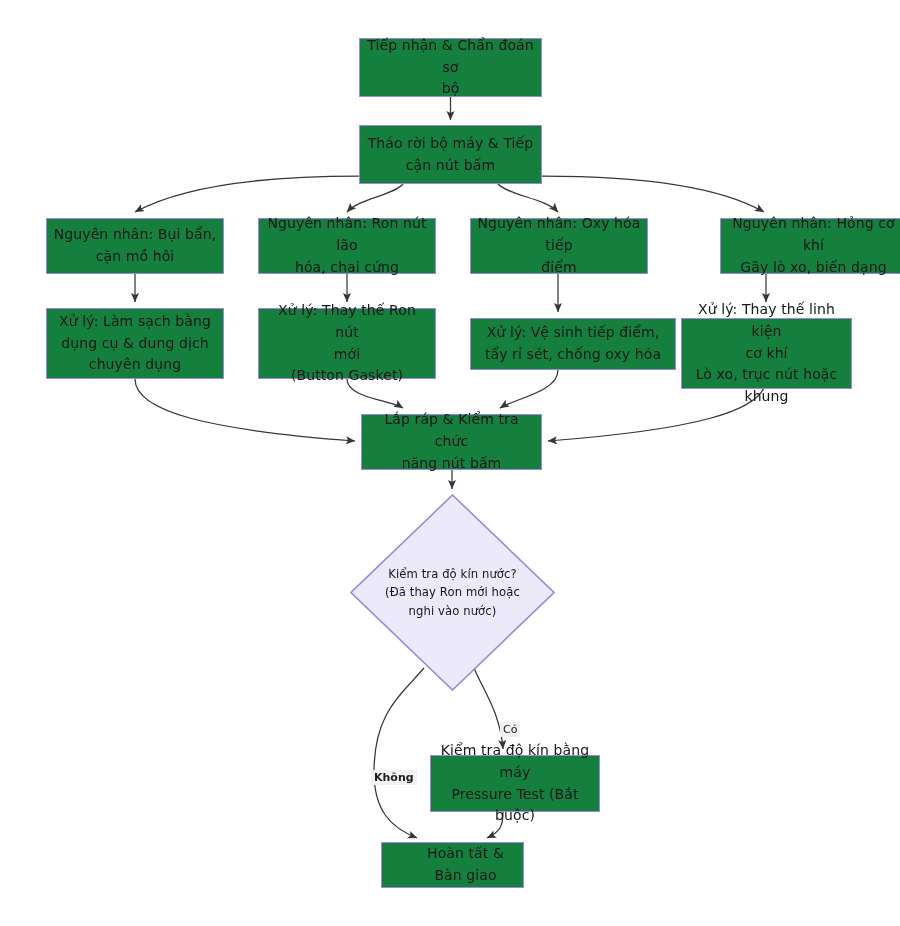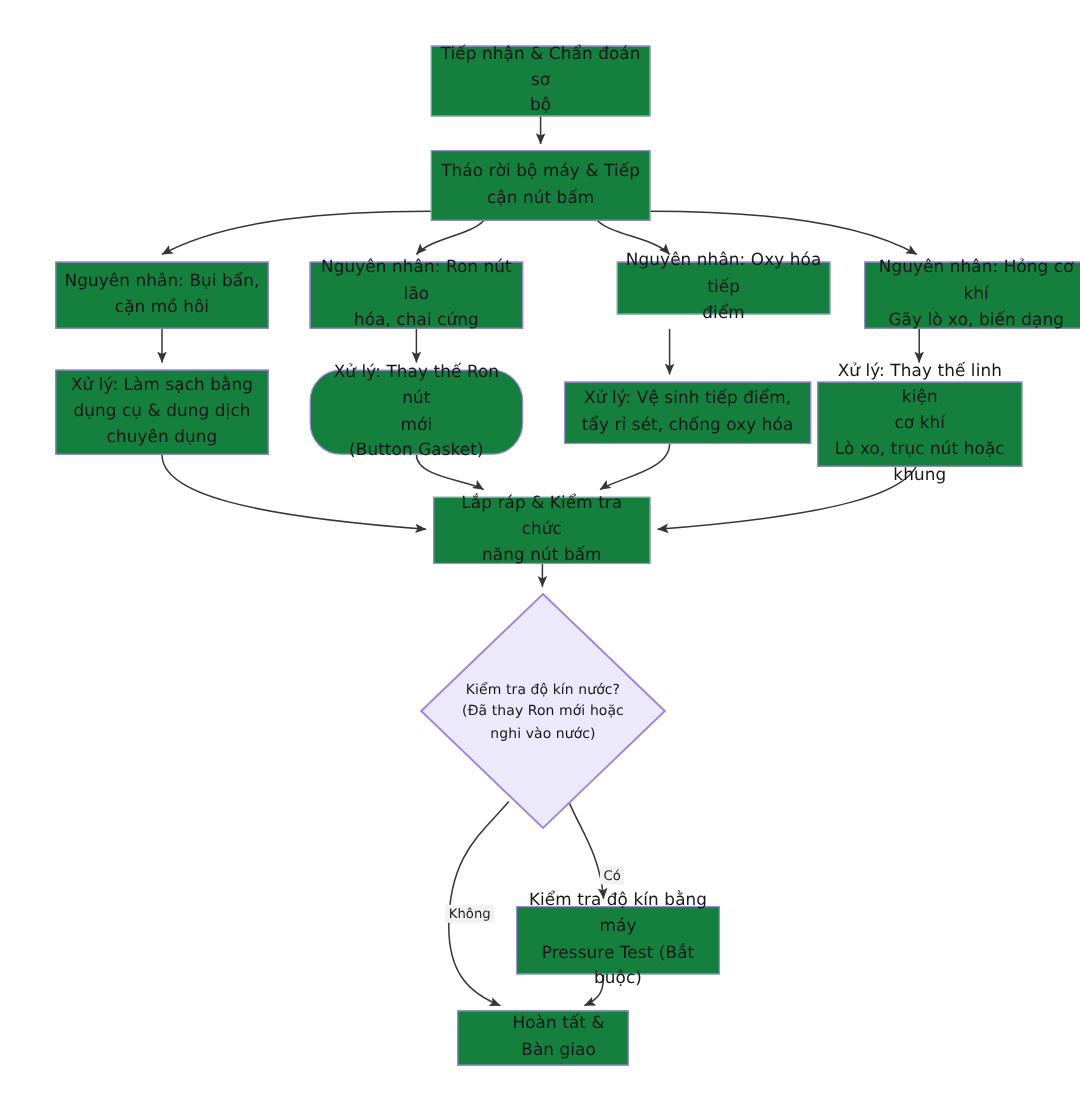--- a/index.html
+++ b/index.html
@@ -118,31 +118,31 @@
 
   <div class="node-box" style="left:359px;top:125px;width:183px;height:59px;">Tháo rời bộ máy &amp; Tiếp
 cận nút bấm</div>
 
   <div class="node-box" style="left:46px;top:218px;width:178px;height:56px;">Nguyên nhân: Bụi bẩn,
 cặn mồ hôi</div>
 
   <div class="node-box" style="left:258px;top:218px;width:178px;height:56px;">Nguyên nhân: Ron nút lão
 hóa, chai cứng</div>
 
-  <div class="node-box" style="left:470px;top:218px;width:178px;height:44px;margin-left:44px;">Nguyên nhân: Oxy hóa tiếp
+  <div class="node-box" style="left:470px;top:218px;width:178px;height:56px;">Nguyên nhân: Oxy hóa tiếp
 điểm</div>
 
   <div class="node-box" style="left:720px;top:218px;width:187px;height:56px;">Nguyên nhân: Hỏng cơ khí
 Gãy lò xo, biến dạng</div>
 
   <div class="node-box" style="left:46px;top:308px;width:178px;height:71px;">Xử lý: Làm sạch bằng
 dụng cụ &amp; dung dịch
 chuyên dụng</div>
 
-  <div class="node-box" style="left:258px;top:308px;width:178px;height:71px;border-radius:26px;">Xử lý: Thay thế Ron nút
+  <div class="node-box" style="left:258px;top:308px;width:178px;height:71px;">Xử lý: Thay thế Ron nút
 mới
 (Button Gasket)</div>
 
   <div class="node-box" style="left:470px;top:318px;width:206px;height:52px;">Xử lý: Vệ sinh tiếp điểm,
 tẩy rỉ sét, chống oxy hóa</div>
 
   <div class="node-box" style="left:681px;top:318px;width:171px;height:71px;">Xử lý: Thay thế linh kiện
 cơ khí
 Lò xo, trục nút hoặc khung</div>
 
@@ -158,15 +158,15 @@
 nghi vào nước)</div>
   </div>
 
   <div class="node-box" style="left:430px;top:755px;width:170px;height:57px;">Kiểm tra độ kín bằng máy
 Pressure Test (Bắt buộc)</div>
 
   <div class="node-box" style="left:381px;top:842px;width:143px;height:46px;padding-left:32px;">Hoàn tất &amp; Bàn giao</div>
 
   <div class="edge-label" style="left:500px;top:722px;">Có</div>
 
-  <div class="edge-label" style="left:371px;top:754px;">Không</div>
+  <div class="edge-label" style="left:371px;top:770px;font-weight:bold;">Không</div>
 
 </div>
 
 </body></html>

